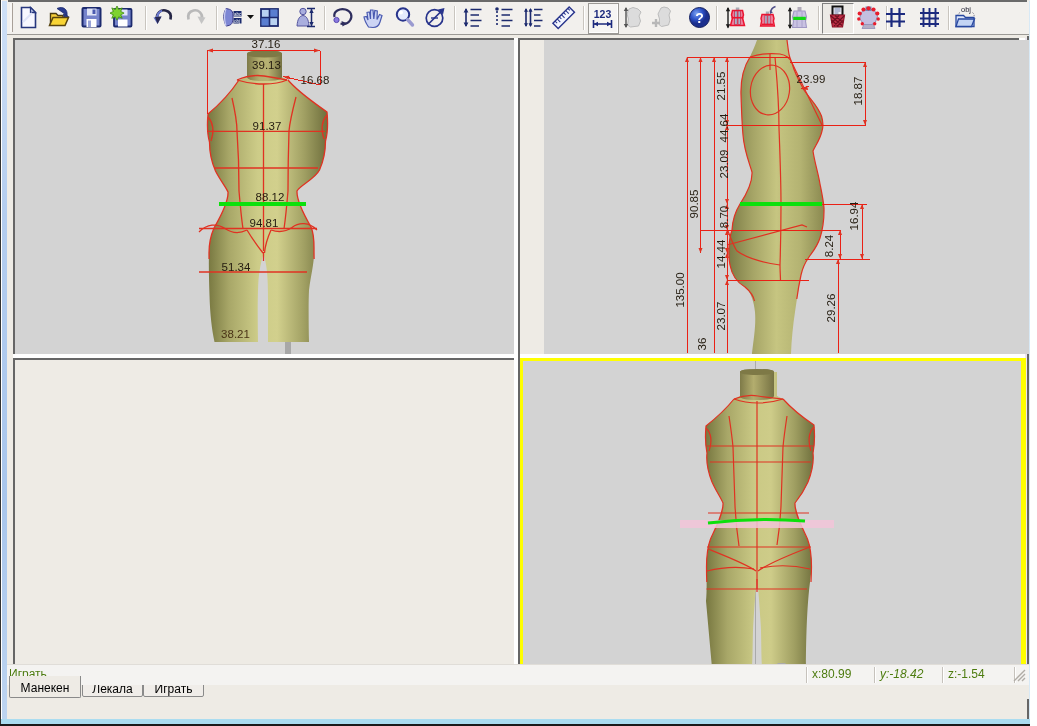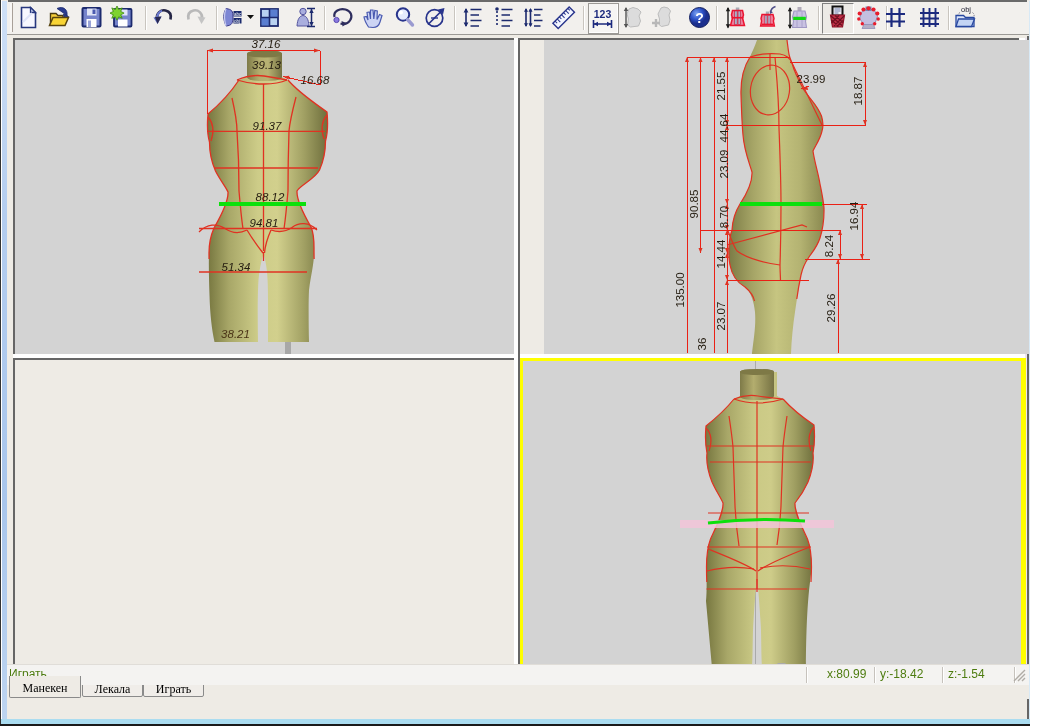--- a/index.html
+++ b/index.html
@@ -13,29 +13,29 @@
 #rightblue{left:1029px;top:1px;width:6px;height:718px;background:linear-gradient(90deg,#e2ecf6 0%,#aadcf2 45%,#8fd2ee 100%);}
 #rightblk{left:1035px;top:0;width:2px;height:726px;background:#1a1a1a;}
 #botblue{left:1px;top:719px;width:1034px;height:5px;background:#aadcf0;}
 #botblk{left:0;top:724px;width:1037px;height:2px;background:#1a1a1a;}
 #toolbar{left:7px;top:1px;width:1022px;height:33px;background:#f2f0ed;border-bottom:1px solid #9c9a96;}
 .tbsep{position:absolute;top:5px;width:1px;height:24px;background:#c9c5bf;border-right:1px solid #fff;}
 .ticon{position:absolute;top:4px;width:25px;height:25px;}
 #grip{left:3px;top:2px;width:2px;height:29px;border-right:1px solid #a8a099;background:#f8f6f4;}
 
 .canvas{background:#d3d3d3;overflow:hidden;}
-#vTL{left:15px;top:40px;width:499px;height:314px;font-style:italic;}
+#vTL{left:15px;top:40px;width:499px;height:314px;}
 #vTR{left:544px;top:40px;width:497px;height:314px;}
 #vBL{left:15px;top:360px;width:499px;height:315px;}
 #vBR{left:523px;top:361px;width:498px;height:313px;}
 
 .dk{background:#666666;}
 .wt{background:#ffffff;}
 .yl{background:#ffff00;}
-#tabs{left:7px;top:677px;width:1022px;height:22px;background:#eeebe5;font-family:Liberation Serif, serif;}
+#tabs{left:7px;top:677px;width:1022px;height:22px;background:#eeebe5;}
 .tab{position:absolute;box-sizing:border-box;font-size:12px;color:#000;text-align:center;}
 #tab1{left:2px;top:-1px;width:72px;height:22px;background:#eeebe5;border:1px solid #8a8a8a;border-top:none;border-radius:0 0 2px 2px;line-height:25px;z-index:3;}
 #tab2{left:75px;top:1px;width:61px;height:19px;background:#f0ede9;border:1px solid #8a8a8a;border-top:1px solid #8a8a8a;border-radius:0 0 2px 2px;line-height:21px;}
 #tab3{left:136px;top:1px;width:61px;height:19px;background:#f0ede9;border:1px solid #8a8a8a;border-radius:0 0 2px 2px;line-height:21px;}
 #tabtopline{left:204px;top:676px;width:825px;height:1px;background:#9a9a9a;}
 #status{left:7px;top:664px;width:1022px;height:20px;background:#f4f3f1;border-top:1px solid #e0ddd8;font-size:12px;color:#4d7c0f;}
 .ssep{position:absolute;top:2px;width:1px;height:16px;background:#c6c2bc;border-right:1px solid #fff;}
 #sgrip{position:absolute;right:3px;top:4px;width:13px;height:13px;}
 .stxt{position:absolute;top:2px;}
 svg{display:block;}
@@ -512,23 +512,23 @@
   <div class="abs" id="tabtopline"></div>
   <div class="abs" id="tabs">
     <div class="tab" id="tab1">Манекен</div>
     <div class="tab" id="tab2">Лекала</div>
     <div class="tab" id="tab3">Играть</div>
   </div>
 
   <div class="abs" id="status">
     <div class="stxt" style="left:2px;">Играть</div>
     <div class="ssep" style="left:799px;"></div>
-    <div class="stxt" style="left:805px;margin-left:15px;">x:80.99</div>
+    <div class="stxt" style="left:805px;">x:80.99</div>
     <div class="ssep" style="left:867px;"></div>
-    <div class="stxt" style="left:873px;">y:-18.42</div>
+    <div class="stxt" style="left:873px;font-style:italic;">y:-18.42</div>
     <div class="ssep" style="left:935px;"></div>
     <div class="stxt" style="left:941px;">z:-1.54</div>
     <div class="ssep" style="left:1007px;"></div>
     <svg id="sgrip" width="13" height="13">
       <path d="M12,1 L1,12 M12,5 L5,12 M12,9 L9,12" stroke="#b0aca6" stroke-width="1.4" fill="none"></path>
     </svg>
   </div>
 
   <div class="abs" id="topline"></div>
   <div class="abs" id="leftblk"></div>

